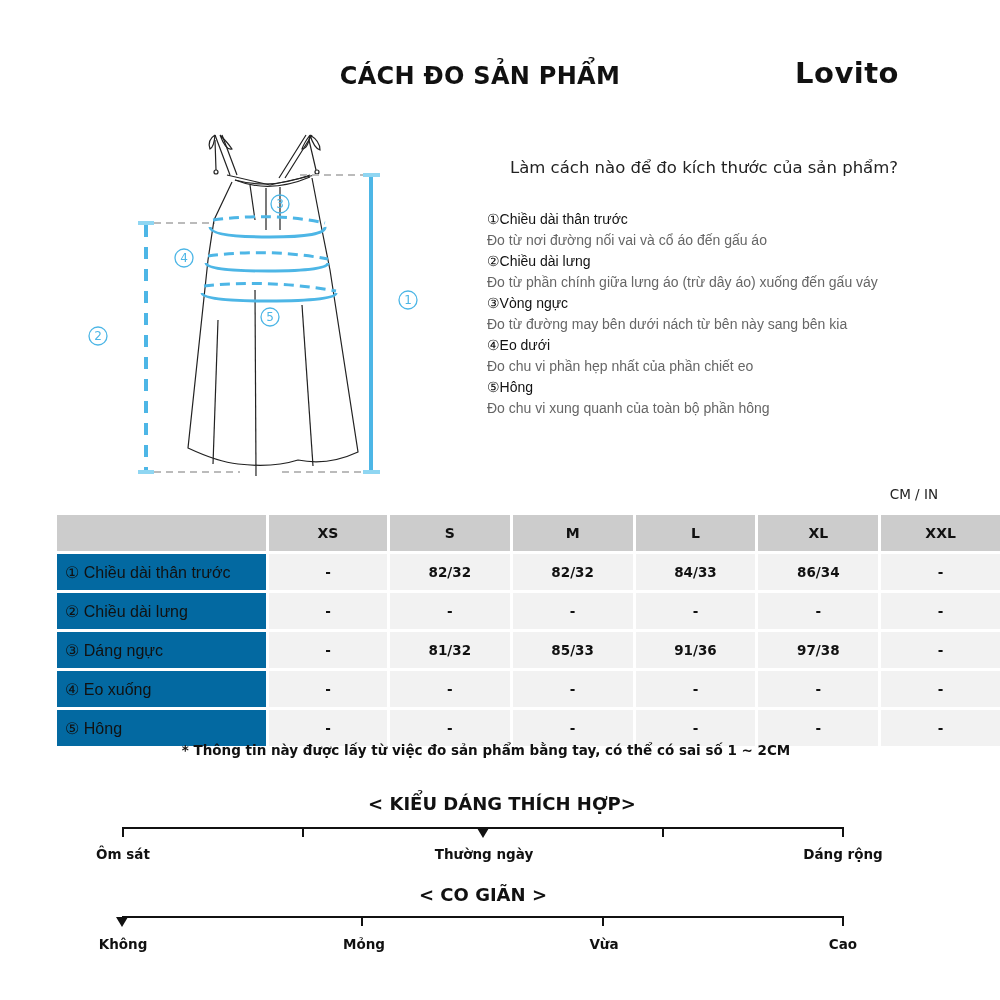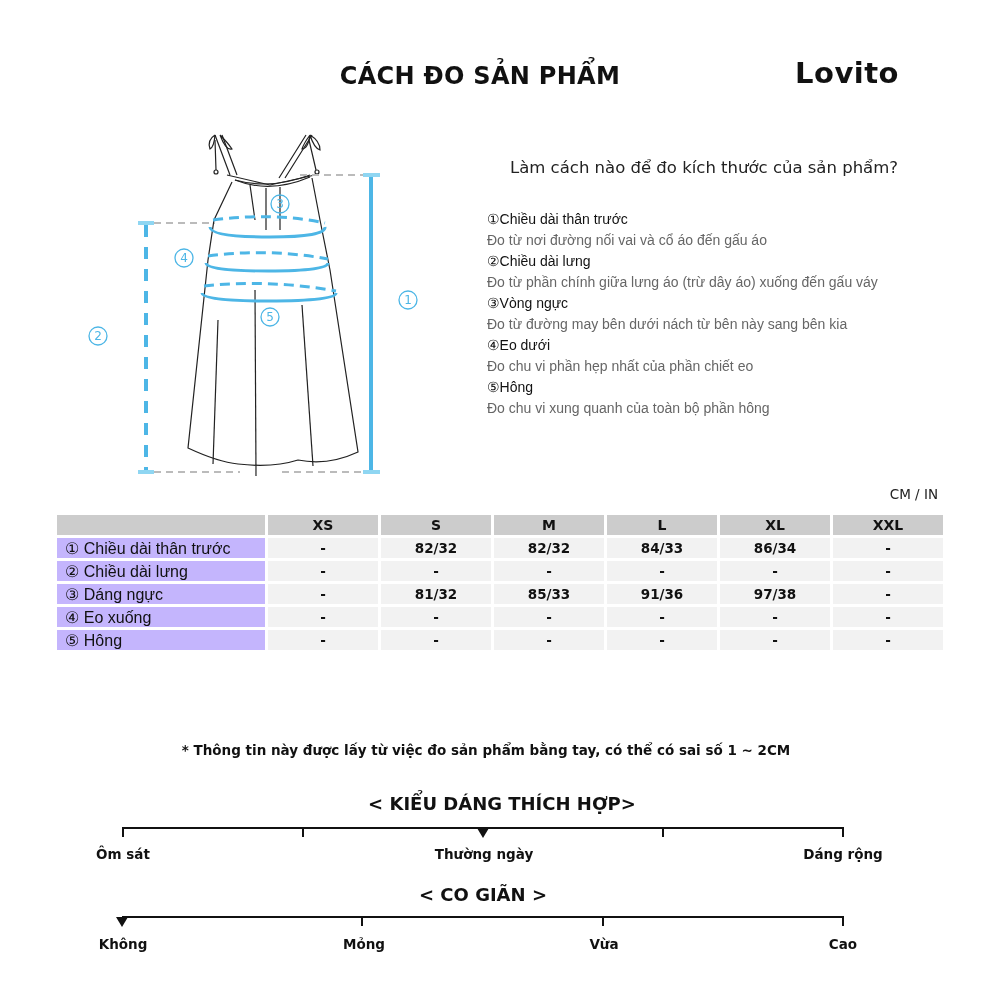--- a/index.html
+++ b/index.html
@@ -6,24 +6,24 @@
   body { width: 1000px; height: 1000px; position: relative; overflow: hidden; font-family: "DejaVu Sans", sans-serif; color: #111; }
   .abs { position: absolute; }
   .title { left: 0; width: 960px; top: 62px; text-align: center; font-size: 24px; font-weight: bold; letter-spacing: 0.3px; }
   .brand { left: 795px; top: 56px; font-size: 29px; font-weight: bold; letter-spacing: 0.5px; }
   .howto-title { left: 510px; top: 158px; font-size: 16.5px; color: #222; }
   .howto-list { left: 487px; top: 184px; width: 470px; margin-top: 25px; }
   .howto-item .name { font-family: "Liberation Sans", sans-serif; font-size: 14px; color: #111; line-height: 20px; }
   .howto-item .desc { font-family: "Liberation Sans", sans-serif; font-size: 14px; color: #666; line-height: 22px; }
   .unit { right: 62px; top: 486px; font-size: 13.5px; color: #222; }
   table.size { position: absolute; left: 57px; top: 515px; border-collapse: separate; border-spacing: 3px 3px; margin: -3px; }
-  table.size th, table.size td { height: 20px; padding: 0; text-align: center; font-size: 14px; }
+  table.size th, table.size td { height: 20px; padding: 8px; text-align: center; font-size: 14px; }
   table.size th { background: #cccccc; font-weight: bold; font-size: 14px; }
   table.size td { background: #f2f2f2; font-weight: bold; font-size: 13.5px; }
-  table.size td.rowlabel { background: #c4b5fd; text-align: left; padding-left: 8px; font-family: "Liberation Sans", sans-serif; font-weight: normal; font-size: 16px; width: 200px; }
+  table.size td.rowlabel { background: #0369a1; text-align: left; padding-left: 8px; font-family: "Liberation Sans", sans-serif; font-weight: normal; font-size: 16px; width: 200px; }
   table.size th.corner { width: 208px; }
   table.size th.col { width: 110px; }
   .note { left: 0; width: 972px; top: 742px; text-align: center; font-size: 13.5px; font-weight: bold; }
   .scale-title { left: 0; width: 966px; text-align: center; font-size: 18px; font-weight: bold; }
   .scale-line { height: 2px; background: #111; }
   .tick { width: 2px; height: 10px; background: #111; }
   .marker { width: 0; height: 0; border-left: 6px solid transparent; border-right: 6px solid transparent; border-top: 10px solid #111; }
   .scale-label { font-size: 13.5px; font-weight: bold; transform: translateX(-50%); white-space: nowrap; }
 </style>
 </head>

